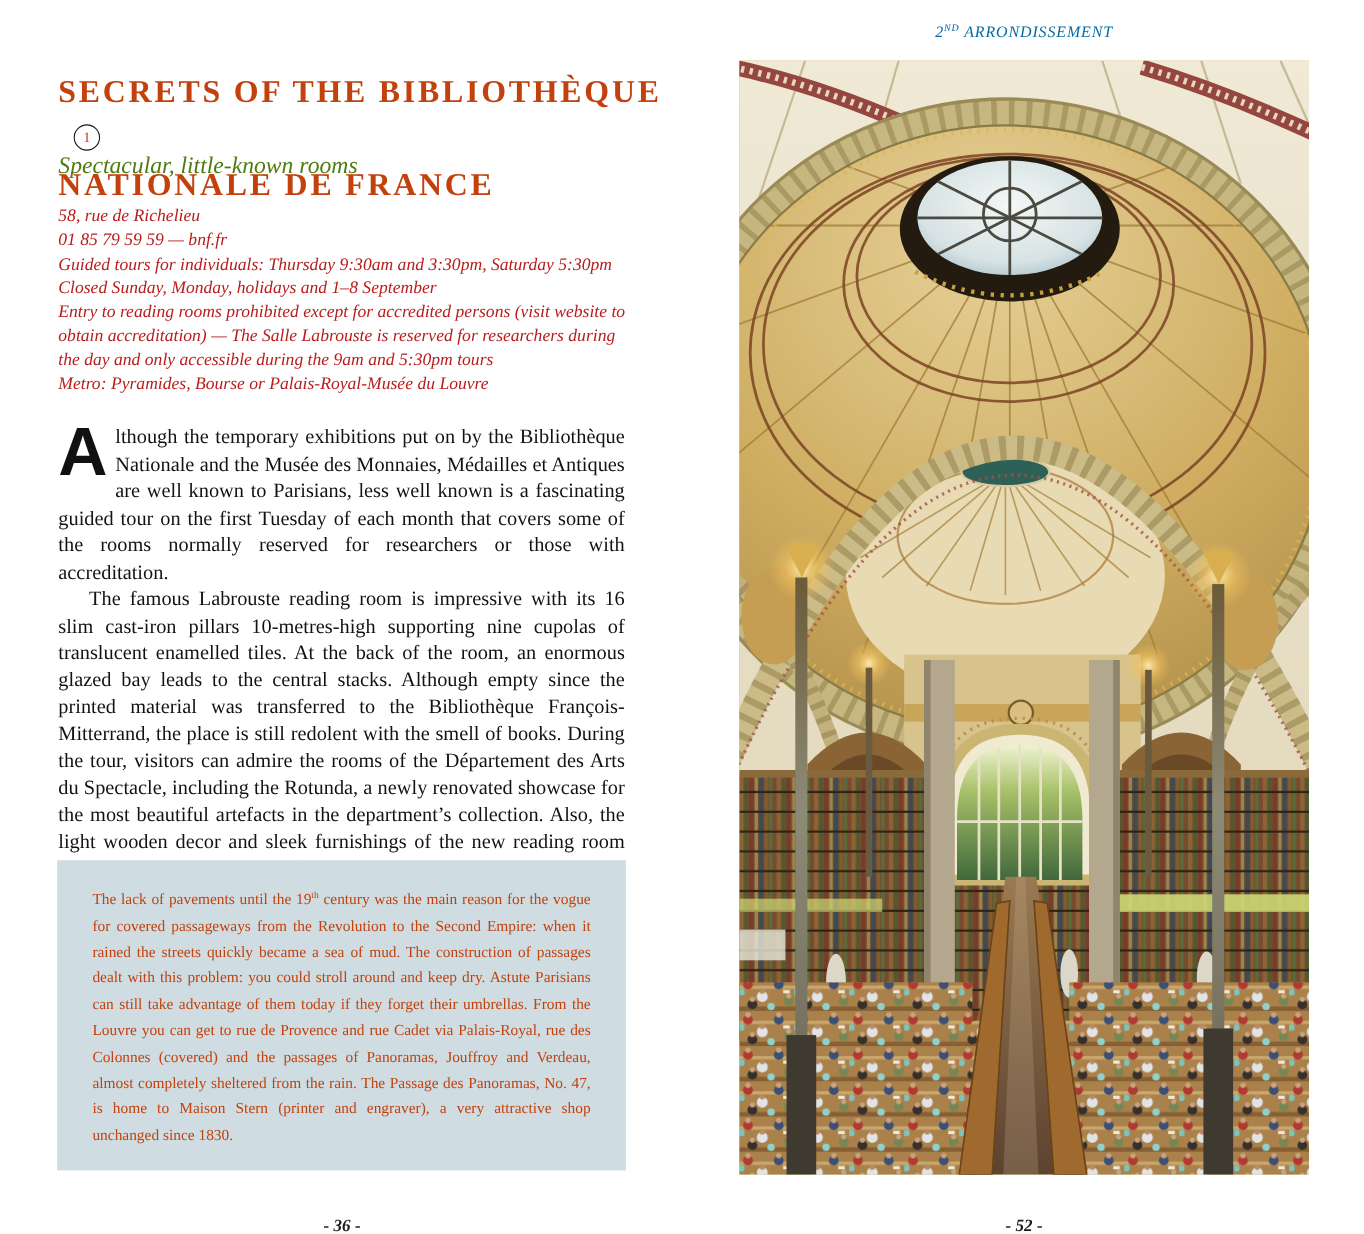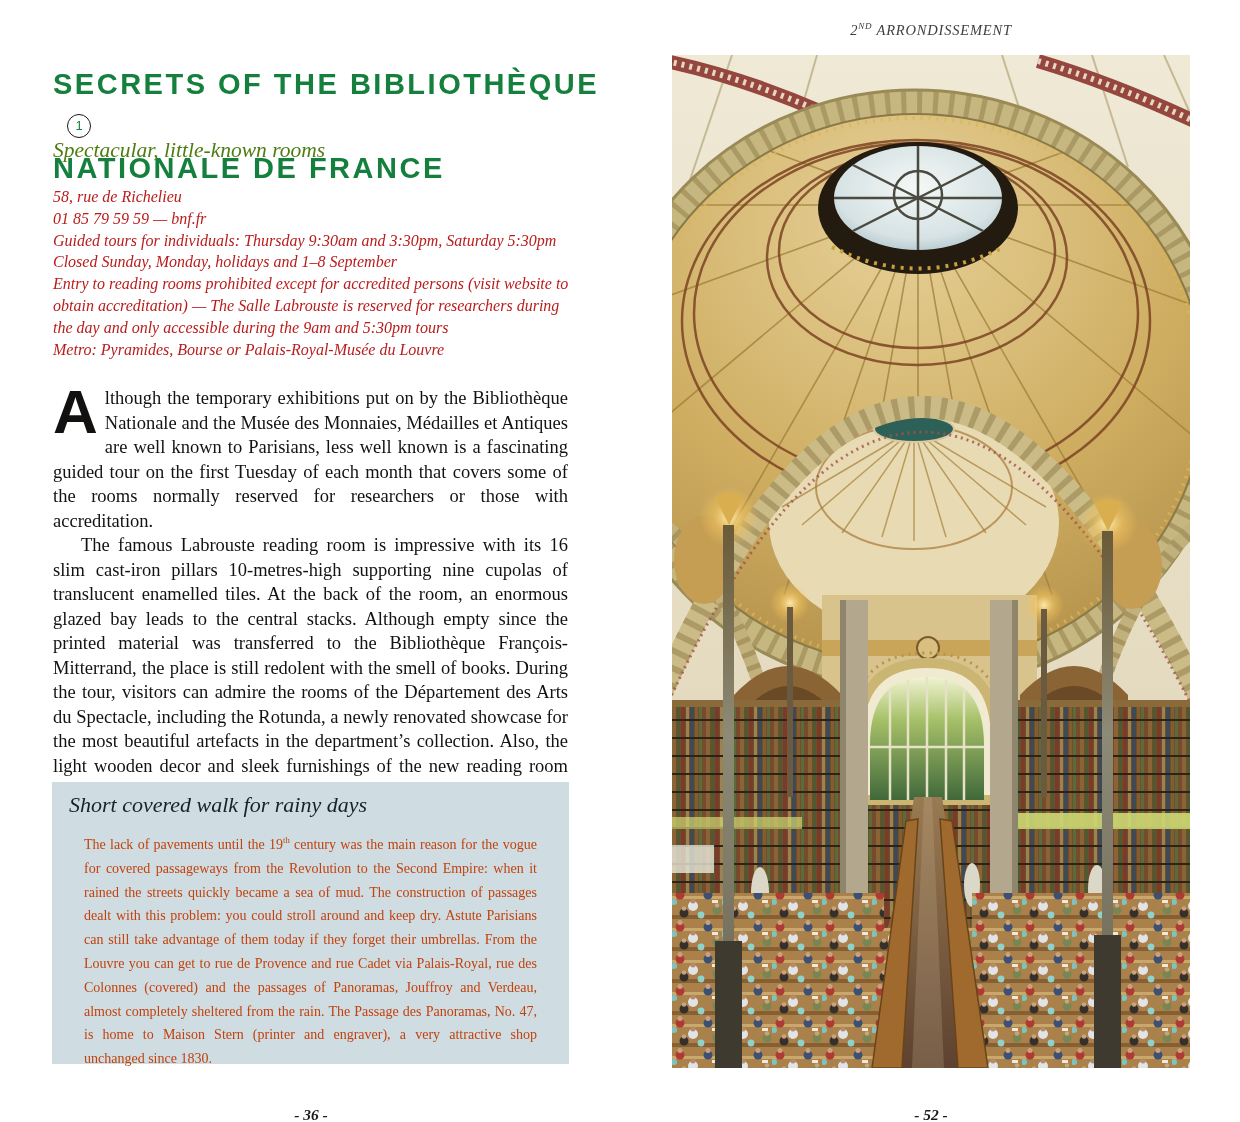--- a/index.html
+++ b/index.html
@@ -2,22 +2,22 @@
 <html><head>
 <meta charset="utf-8">
 <style>
   html,body{margin:0;padding:0;}
   body{
     width:1240px;height:1122px;position:relative;background:#ffffff;
     font-family:"Liberation Serif", serif;color:#1c1b19;overflow:hidden;
   }
   .title{
     position:absolute;left:53px;top:44px;width:560px;
-    font-family:Liberation Sans, sans-serif;font-weight:600;
-    font-size:29px;line-height:42px;letter-spacing:2.5px;color:#15803d;
+    font-family:Liberation Serif, serif;font-weight:600;
+    font-size:29px;line-height:42px;letter-spacing:2.5px;color:#c2410c;
   }
   .badge{
     display:inline-block;vertical-align:6px;margin-left:14px;
     width:22px;height:22px;border:1.6px solid #191817;border-radius:50%;
     font-size:13px;line-height:22px;text-align:center;letter-spacing:0;
     font-weight:400;
   }
   .subtitle{
     position:absolute;left:53px;top:138px;
     font-style:italic;font-size:21.5px;color:#4d7c0f;
@@ -48,21 +48,21 @@
   }
   sup{font-size:62%;vertical-align:super;line-height:0;}
   .pagenum{
     position:absolute;top:1074px;font-style:italic;font-weight:600;
     font-size:15.5px;color:#1c1b19;text-align:center;margin-top:32px;
   }
   .pagenum.left{left:53px;width:516px;}
   .pagenum.right{left:672px;width:518px;}
   .running-head{
     position:absolute;left:672px;top:22px;width:518px;text-align:center;
-    font-style:italic;font-size:14.5px;letter-spacing:0.8px;color:#404040;
+    font-style:italic;font-size:14.5px;letter-spacing:0.8px;color:#0369a1;
   }
   .photo{
     position:absolute;left:672px;top:55px;width:518px;height:1013px;
     overflow:hidden;background:#d8c693;
   }
   .photo svg{display:block;}
 </style>
 </head>
 <body>
 
@@ -81,21 +81,20 @@
   <div>Entry to reading rooms prohibited except for accredited persons (visit website to obtain accreditation) — The Salle Labrouste is reserved for researchers during the day and only accessible during the 9am and 5:30pm tours</div>
   <div>Metro: Pyramides, Bourse or Palais-Royal-Musée du Louvre</div>
 </div>
 
 <div class="bodytext">
   <p style="margin:0"><span class="dropcap">A</span><span>lthough the temporary exhibitions put on by the Bibliothèque Nationale and the Musée des Monnaies, Médailles et Antiques are well known to Parisians, less well known is a fascinating guided tour on the first Tuesday of each month that covers some of the rooms normally reserved for researchers or those with accreditation.</span></p>
   <p class="para2">The famous Labrouste reading room is impressive with its 16 slim cast-iron pillars 10-metres-high supporting nine cupolas of translucent enamelled tiles. At the back of the room, an enormous glazed bay leads to the central stacks. Although empty since the printed material was transferred to the Bibliothèque François-Mitterrand, the place is still redolent with the smell of books. During the tour, visitors can admire the rooms of the Département des Arts du Spectacle, including the Rotunda, a newly renovated showcase for the most beautiful artefacts in the department’s collection. Also, the light wooden decor and sleek furnishings of the new reading room provide an unexpected hint of modernity.</p>
 </div>
 
 <div class="sidebar">
-  <h3>Short covered walk for rainy days</h3>
   <p><span>The lack of pavements until the 19</span><sup>th</sup><span> century was the main reason for the vogue for covered passageways from the Revolution to the Second Empire: when it rained the streets quickly became a sea of mud. The construction of passages dealt with this problem: you could stroll around and keep dry. Astute Parisians can still take advantage of them today if they forget their umbrellas. From the Louvre you can get to rue de Provence and rue Cadet via Palais-Royal, rue des Colonnes (covered) and the passages of Panoramas, Jouffroy and Verdeau, almost completely sheltered from the rain. The Passage des Panoramas, No. 47, is home to Maison Stern (printer and engraver), a very attractive shop unchanged since 1830.</span></p>
 </div>
 
 <div class="pagenum left">- 36 -</div>
 
 <div class="running-head"><span>2</span><sup>ND</sup><span> ARRONDISSEMENT</span></div>
 
 <div class="photo">
 <svg width="518" height="1013" viewBox="0 0 518 1013" xmlns="http://www.w3.org/2000/svg">
   <defs>

